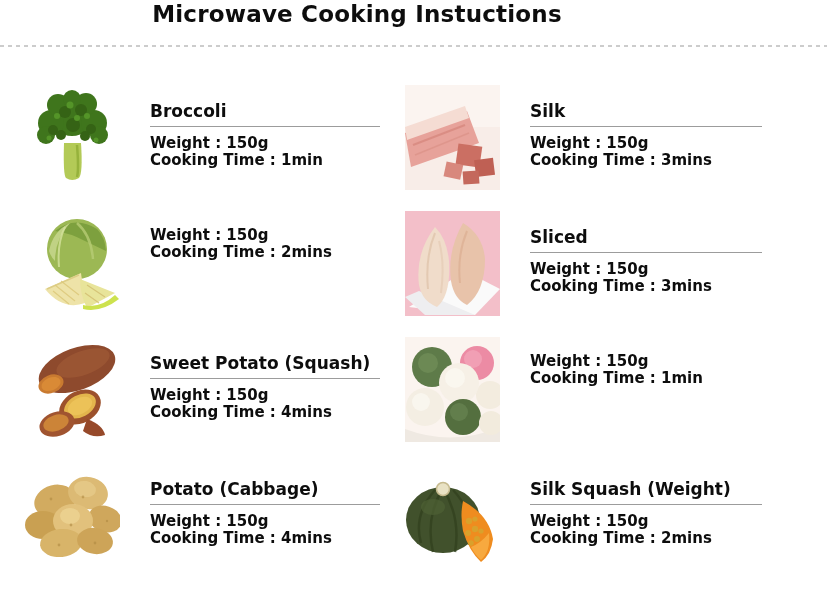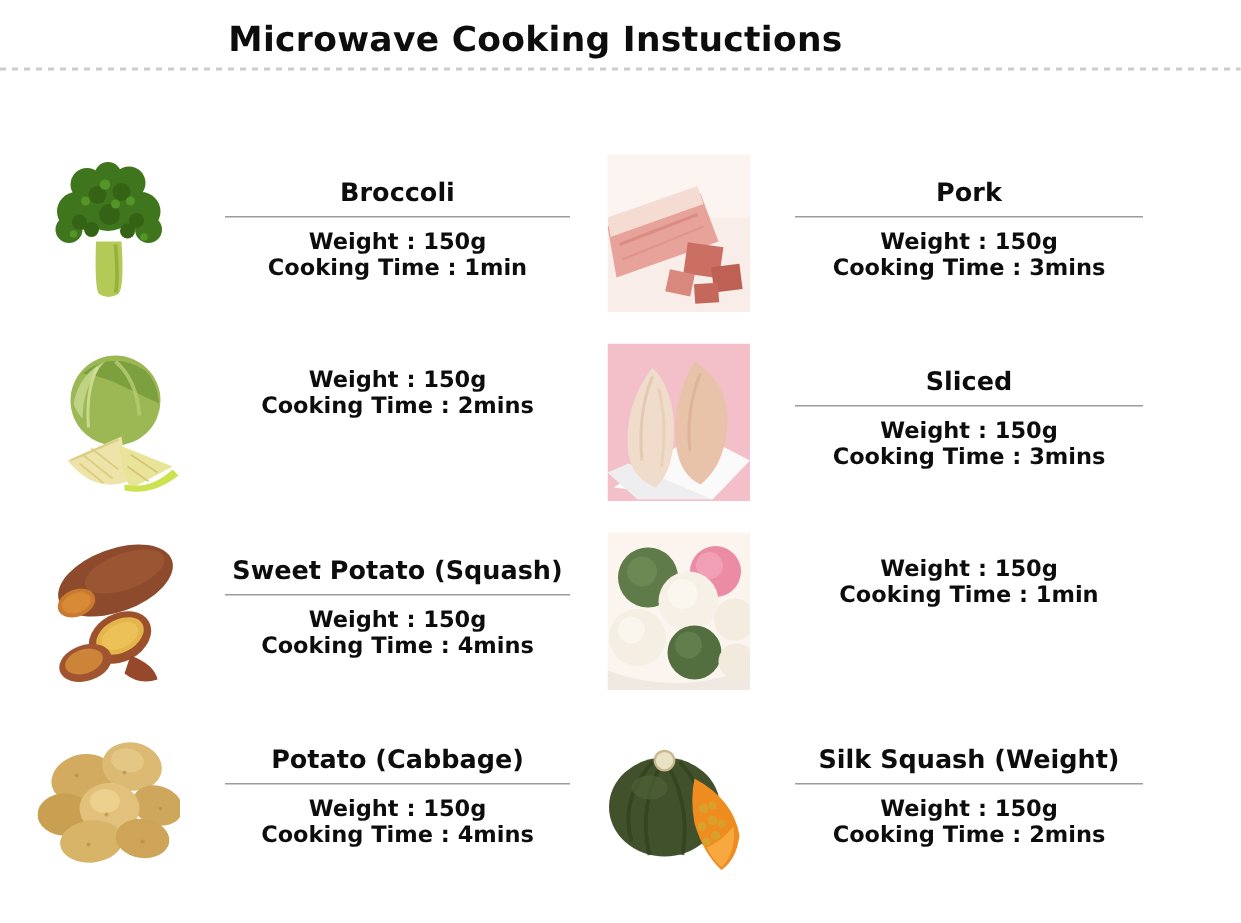--- a/index.html
+++ b/index.html
@@ -2,31 +2,31 @@
 <html><head>
 <meta charset="utf-8">
 <style>
   html,body{margin:0;padding:0;}
   body{
     width:827px;height:615px;background:#ffffff;overflow:hidden;position:relative;
     font-family:"DejaVu Sans","Liberation Sans",sans-serif;color:#111;
   }
   .page{position:absolute;inset:0;}
   .page-title{
-    position:absolute;top:13px;left:0;width:714px;text-align:center;
+    position:absolute;top:0;left:0;width:714px;text-align:center;
     margin:0;padding-top:1px;font-size:23px;font-weight:bold;color:#0d0d0d;
     letter-spacing:0.2px;
   }
   .divider{
     position:absolute;top:45px;left:0;width:827px;height:2px;
     background:repeating-linear-gradient(90deg,#cccccc 0 4px,transparent 4px 8px);
   }
   .grid{
-    position:absolute;top:98px;left:0;width:827px;
-    display:grid;grid-template-columns:380px 447px;grid-auto-rows:126px;text-align:center;
+    position:absolute;top:80px;left:0;width:827px;
+    display:grid;grid-template-columns:380px 447px;grid-auto-rows:126px;
   }
   .item{display:flex;align-items:flex-start;padding-left:25px;box-sizing:border-box;}
   .img{width:95px;height:105px;flex:0 0 auto;margin-top:5px;}
   .img svg{display:block;width:95px;height:105px;}
   .info{margin-left:30px;margin-top:21px;width:232px;}
   .food-name{
     font-size:17px;font-weight:bold;color:#0d0d0d;white-space:nowrap;
     padding-bottom:5px;border-bottom:1px solid #9c9c9c;margin-bottom:8px;
   }
   .meta{font-size:15px;font-weight:bold;color:#0d0d0d;line-height:17px;white-space:nowrap;}
@@ -91,21 +91,21 @@
           <path d="M0,42 L60,21 L64,33 L2,55 Z" fill="#f5dcd3"></path>
           <path d="M8,60 L60,40" stroke="#d4847b" stroke-width="2" fill="none" opacity="0.7"></path>
           <path d="M10,70 L64,48" stroke="#d98e84" stroke-width="1.5" fill="none" opacity="0.6"></path>
           <rect x="52" y="60" width="24" height="21" fill="#cb6f63" transform="rotate(8 64 70)"></rect>
           <rect x="70" y="74" width="19" height="17" fill="#bf6054" transform="rotate(-7 79 82)"></rect>
           <rect x="40" y="78" width="17" height="15" fill="#d8887d" transform="rotate(12 48 85)"></rect>
           <rect x="58" y="86" width="16" height="13" fill="#c4685c" transform="rotate(-4 66 92)"></rect>
         </svg>
       </div>
       <div class="info">
-        <div class="food-name">Pork</div>
+        <div class="food-name">Silk</div>
         <div class="meta">Weight : 150g</div>
         <div class="meta">Cooking Time : 3mins</div>
       </div>
     </div>
 
     <div class="item">
       <div class="img">
         <svg viewBox="0 0 95 105">
           <circle cx="52" cy="38" r="30" fill="#9cb854"></circle>
           <path d="M30,20 Q50,4 72,18 Q80,26 81,40 L60,30 Q45,22 30,20 Z" fill="#7da03e"></path>

